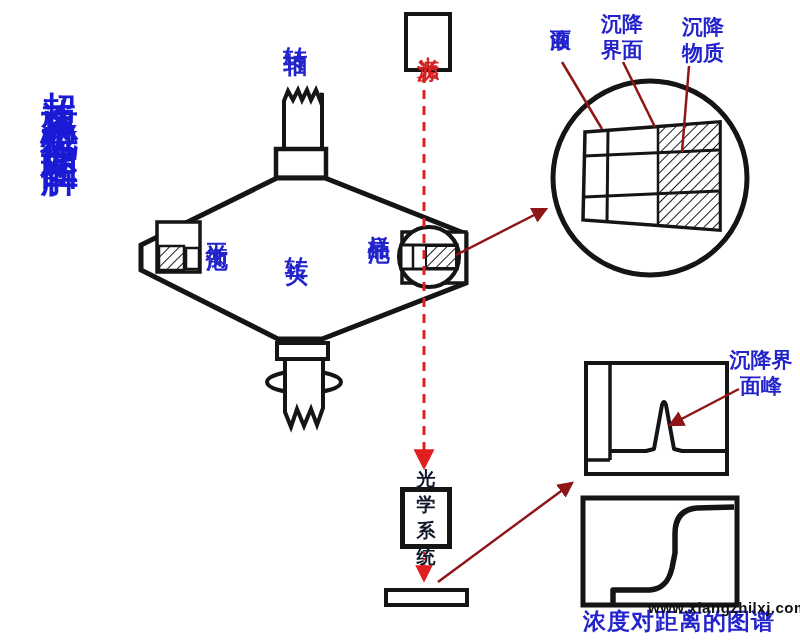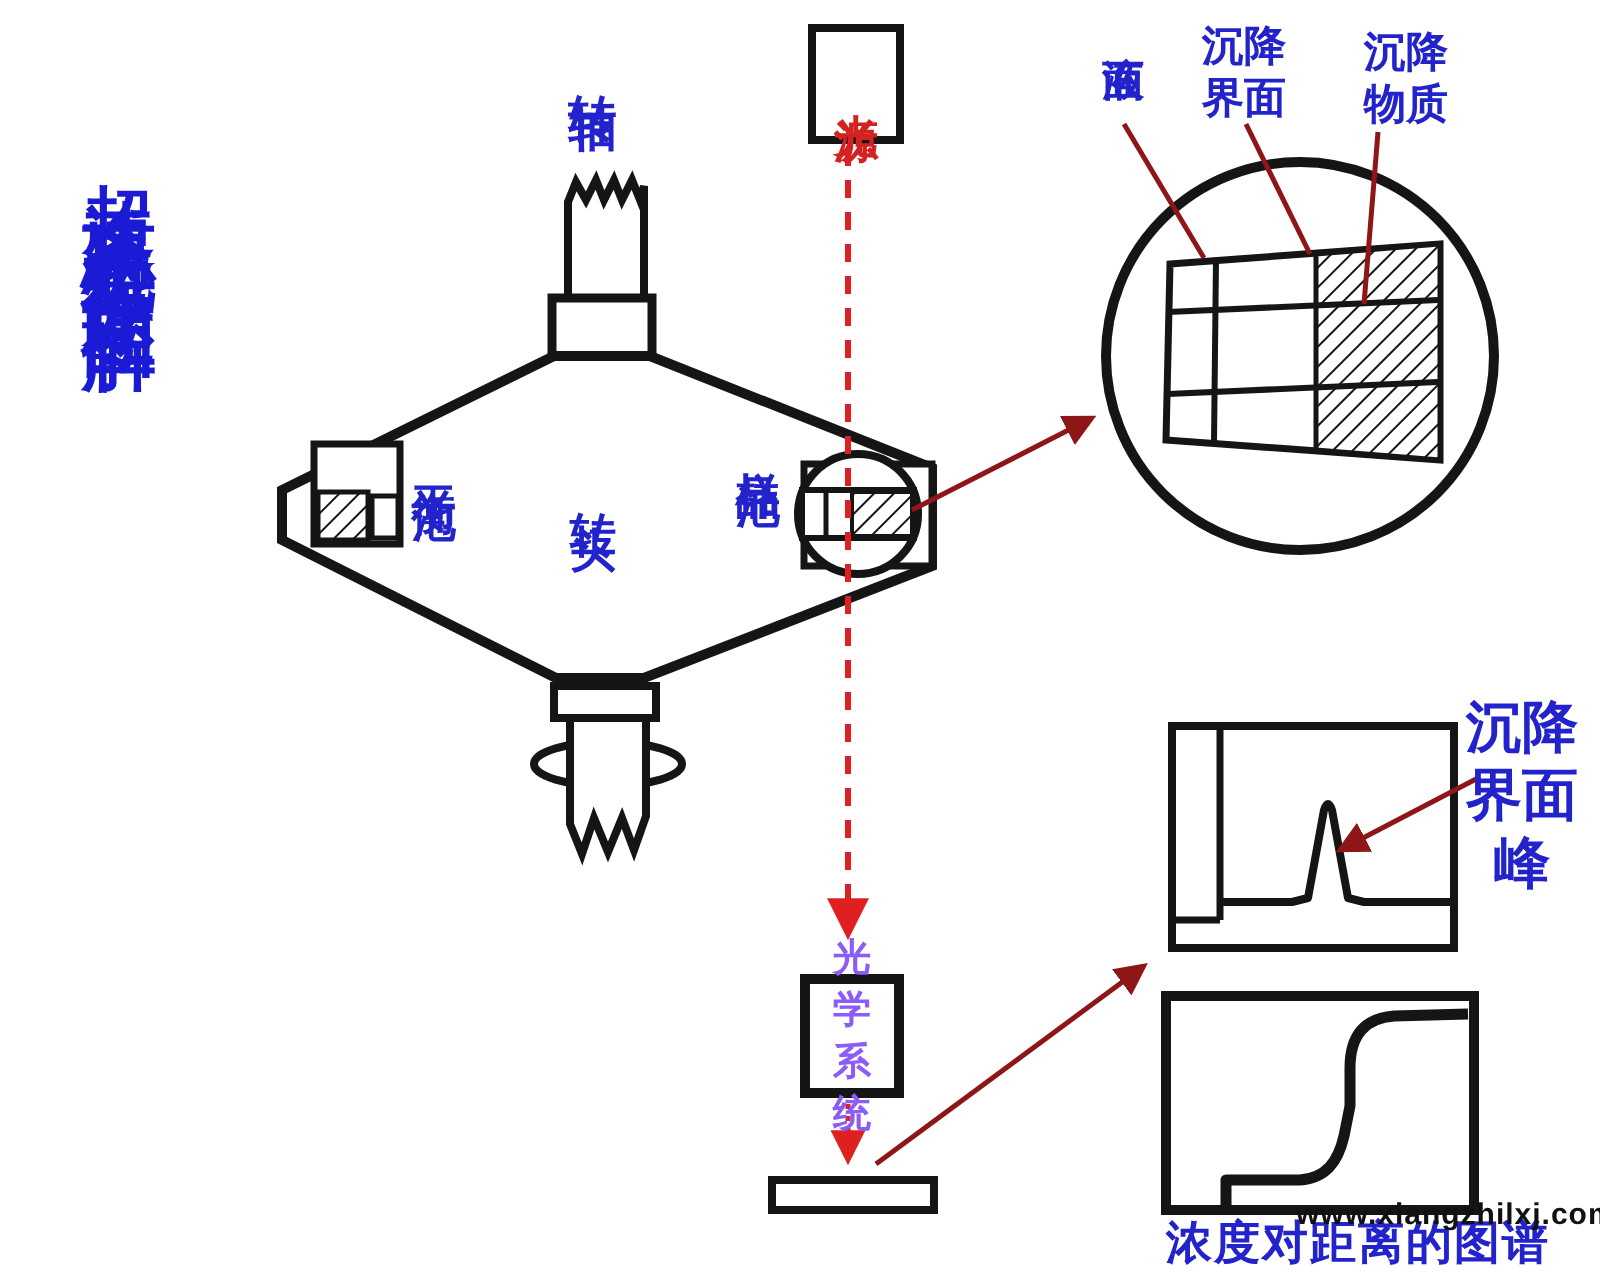--- a/index.html
+++ b/index.html
@@ -16,21 +16,21 @@
     writing-mode:vertical-rl;text-orientation:upright;
     font-size:37px;letter-spacing:7px;left:34px;top:62px;
   }
   .srcbox{
     position:absolute;z-index:2;border:4px solid #151515;background:#fff;
     display:flex;align-items:center;justify-content:center;
   }
   #light-source-box{left:404px;top:12px;width:40px;height:52px;}
   #light-source-box .v{color:#d42222;font-size:22px;font-weight:600;letter-spacing:3px;}
   #optical-system-box{left:400px;top:487px;width:42px;height:52px;border-width:5px;}
-  #optical-system-box .wrap2{color:#8b5cf6;font-size:19px;font-weight:600;width:36px;}
+  #optical-system-box .wrap2{color:#0f172a;font-size:19px;font-weight:600;width:36px;}
   .caption{position:absolute;z-index:3;color:#2323cc;font-weight:600;font-size:23px;letter-spacing:1px;}
   .mark{
     position:absolute;z-index:4;color:#111;font-weight:bold;font-size:15px;
     letter-spacing:0.5px;font-family:"Liberation Sans",sans-serif;
   }
 </style>
 </head>
 <body>
 
 <div id="stage">
@@ -127,18 +127,18 @@
   <div class="lbl v" style="left:203px;top:225px;font-size:22px;letter-spacing:3px;">平衡池</div>
 
   <div class="lbl v" style="left:283px;top:237px;font-size:23px;letter-spacing:7px;">转头</div>
 
   <div class="lbl v" style="left:365px;top:218px;font-size:22px;letter-spacing:3px;">样品池</div>
 
   <div class="srcbox" id="optical-system-box">
     <span class="wrap2">光学系统</span>
   </div>
 
-  <div class="lbl wrap2" style="left:726px;top:347px;width:70px;font-size:28px;">沉降界面峰</div>
+  <div class="lbl wrap2" style="left:726px;top:347px;width:70px;font-size:21px;">沉降界面峰</div>
 
   <div class="caption" style="left:583px;top:606px;">浓度对距离的图谱</div>
 
   <div class="mark" style="left:648px;top:599px;">www.xiangzhilxj.com</div>
 </div>
 
 </body></html>

